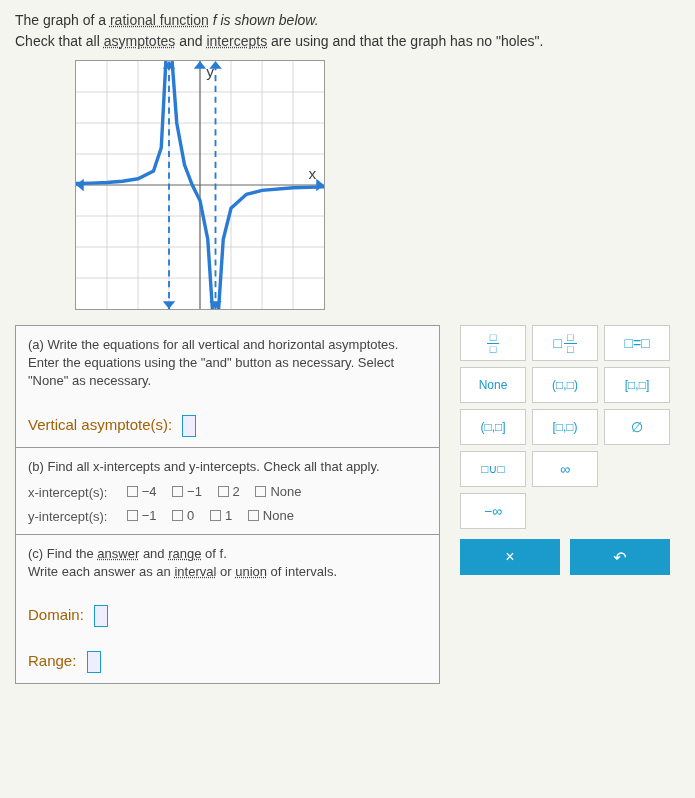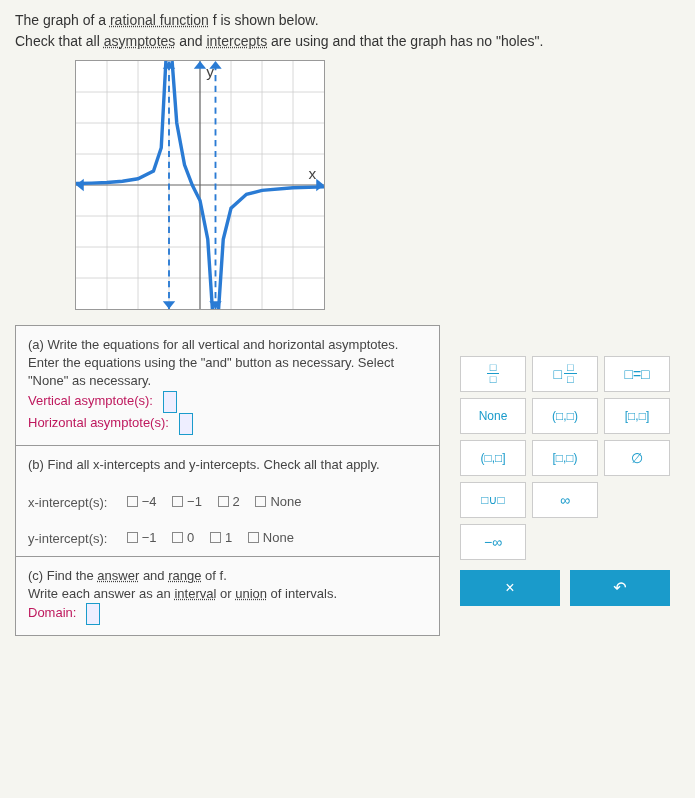--- a/index.html
+++ b/index.html
@@ -1,29 +1,29 @@
 <!DOCTYPE html>
 <html><head>
 <meta charset="utf-8">
 <style>
 *{box-sizing:border-box;margin:0;padding:0}
 body{font-family:Arial,sans-serif;font-size:14px;color:#333;background:#f5f5f0;width:695px;height:798px;padding:10px 15px}
 .prompt p{line-height:1.5;margin-bottom:8px}
 .underline{text-decoration:underline dotted;color:#404040}
-.italic{}
+.italic{font-style:italic}
 .graph-area{width:250px;height:250px;border:1px solid #999;background:#fff;margin:8px 0 15px 60px;position:relative}
 .graph-area svg{width:100%;height:100%}
-.bottom-row{display:flex;gap:20px;align-items:center}
+.bottom-row{display:flex;gap:20px;align-items:flex-start}
 .question-box{border:1px solid #999;width:425px;background:#fafafa}
 .qcell{border-bottom:1px solid #999;padding:10px 12px}
 .qcell:last-child{border-bottom:none}
 .qcell .lead{font-size:13px;color:#444;line-height:1.4}
-.input-row{margin-top:0;font-size:13px;color:#be185d}
+.input-row{margin-top:24px;font-size:15px;color:#a16207}
 .math-input{display:inline-block;width:14px;height:22px;border:1px solid #1a9bcb;background:#eef;vertical-align:middle;margin-left:6px}
-.check-row{margin-top:20px;font-size:13px;color:#555}
+.check-row{margin-top:8px;font-size:13px;color:#555}
 .chk{display:inline-flex;align-items:center;margin-right:12px}
 .chk .box{width:11px;height:11px;border:1px solid #888;margin-right:4px;display:inline-block}
 .palette{width:210px}
 .pal-grid{display:grid;grid-template-columns:repeat(3,1fr);gap:6px;margin-bottom:10px}
 .pal-btn{height:36px;border:1px solid #ccc;background:#fff;display:flex;align-items:center;justify-content:center;font-size:14px;color:#2a8;cursor:pointer}
 .pal-btn.teal{color:#1a9bcb}
 .action-row{display:flex;gap:10px;margin-top:6px}
 .action-btn{flex:1;height:36px;background:#1a9bcb;color:#fff;display:flex;align-items:center;justify-content:center;font-size:16px;cursor:pointer;border:none}
 .frac{display:inline-flex;flex-direction:column;align-items:center;font-size:11px;line-height:1}
 .frac .n{border-bottom:1px solid currentColor;padding:0 3px}
@@ -81,24 +81,20 @@
 </div>
 
 <div class="bottom-row">
 <div class="question-box">
   <div class="qcell">
     <div class="lead">(a) Write the equations for all vertical and horizontal asymptotes. Enter the equations using the "and" button as necessary. Select "None" as necessary.</div>
     <div class="input-row">
       <span>Vertical asymptote(s):</span>
       <span class="math-input"></span>
     </div>
-    <div class="input-row">
-      <span>Horizontal asymptote(s):</span>
-      <span class="math-input"></span>
-    </div>
   </div>
   <div class="qcell">
     <div class="lead">(b) Find all x-intercepts and y-intercepts. Check all that apply.</div>
     <div class="check-row">
       <span style="display:inline-block;width:95px">x-intercept(s):</span>
       <span class="chk">
             <span class="box"></span>
             <span>−4</span>
           </span>
       <span class="chk">
@@ -136,20 +132,24 @@
   </div>
   <div class="qcell">
     <div class="lead">
       <span>(c) Find the </span><span class="underline">answer</span><span> and </span><span class="underline">range</span><span> of f.</span><br>
       <span>Write each answer as an </span><span class="underline">interval</span><span> or </span><span class="underline">union</span><span> of intervals.</span>
     </div>
     <div class="input-row">
       <span>Domain:</span>
       <span class="math-input"></span>
     </div>
+    <div class="input-row">
+      <span>Range:</span>
+      <span class="math-input"></span>
+    </div>
   </div>
 </div>
 
 <div class="palette">
   <div class="pal-grid">
     <div class="pal-btn teal">
           <span class="frac">
             <span class="n">□</span>
             <span class="d">□</span>
           </span>

